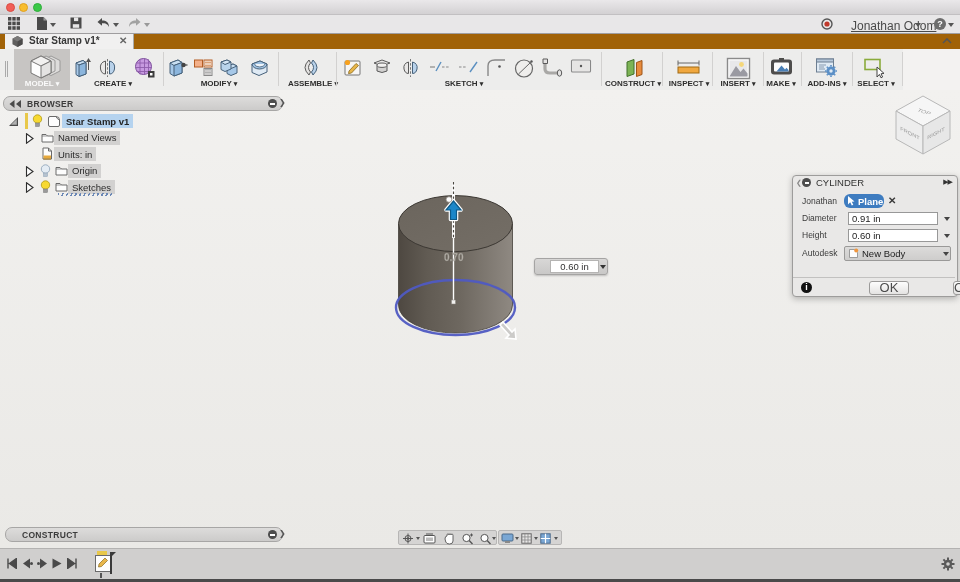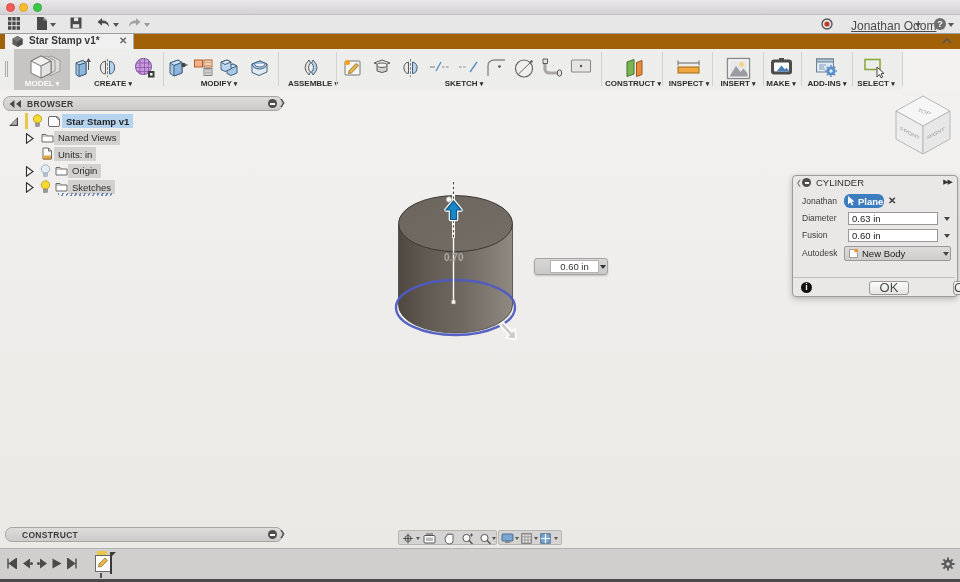--- a/index.html
+++ b/index.html
@@ -444,23 +444,23 @@
     </div>
     <div class="lbl" style="top:20px;">Jonathan</div>
     <div style="position:absolute;left:51px;top:18px;width:40px;height:14px;background:#3e7cc0;border-radius:6px;">
       <svg style="position:absolute;left:3px;top:2px;" width="9" height="10" viewBox="0 0 9 10">
           <path d="M1 0 L1 8.5 L3.2 6.3 L4.8 9.5 L6.3 8.8 L4.8 5.8 L7.5 5.5 Z" fill="#fff"></path>
         </svg>
       <span style="position:absolute;left:14px;top:1.5px;font-size:9.5px;color:#fff;font-weight:bold;">Plane</span>
     </div>
     <div style="position:absolute;left:95px;top:19px;font-size:10px;color:#3a3a3a;font-weight:bold;">✕</div>
     <div class="lbl" style="top:37px;">Diameter</div>
-    <div class="fld" style="top:36px;">0.63 in</div>
+    <div class="fld" style="top:36px;">0.91 in</div>
     <div class="fldc" style="left:151px;top:41px;"></div>
-    <div class="lbl" style="top:54px;">Fusion</div>
+    <div class="lbl" style="top:54px;">Height</div>
     <div class="fld" style="top:53px;">0.60 in</div>
     <div class="fldc" style="left:151px;top:58px;"></div>
     <div class="lbl" style="top:72px;">Autodesk</div>
     <div style="position:absolute;left:51px;top:70px;width:105px;height:13px;background:linear-gradient(#dcdbda,#cecdcc);border:1px solid #9a9998;border-radius:2px;">
       <svg style="position:absolute;left:3px;top:1px;" width="11" height="11" viewBox="0 0 11 11">
           <path d="M1.5 1.5 h5 l3 3 v5 h-8 z" fill="#fdfdfd" stroke="#888" stroke-width="0.8"></path>
           <circle cx="8.2" cy="2.5" r="2" fill="#f0953c"></circle>
         </svg>
       <span style="position:absolute;left:17px;top:1px;font-size:9.5px;color:#222;">New Body</span>
       <div class="fldc" style="left:98px;top:5px;"></div>

